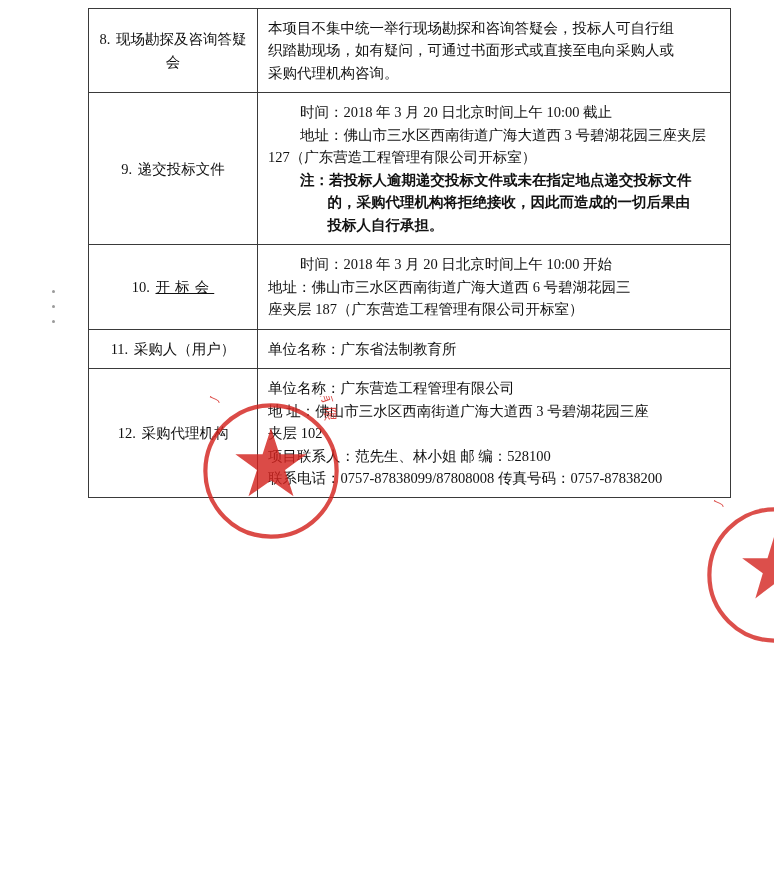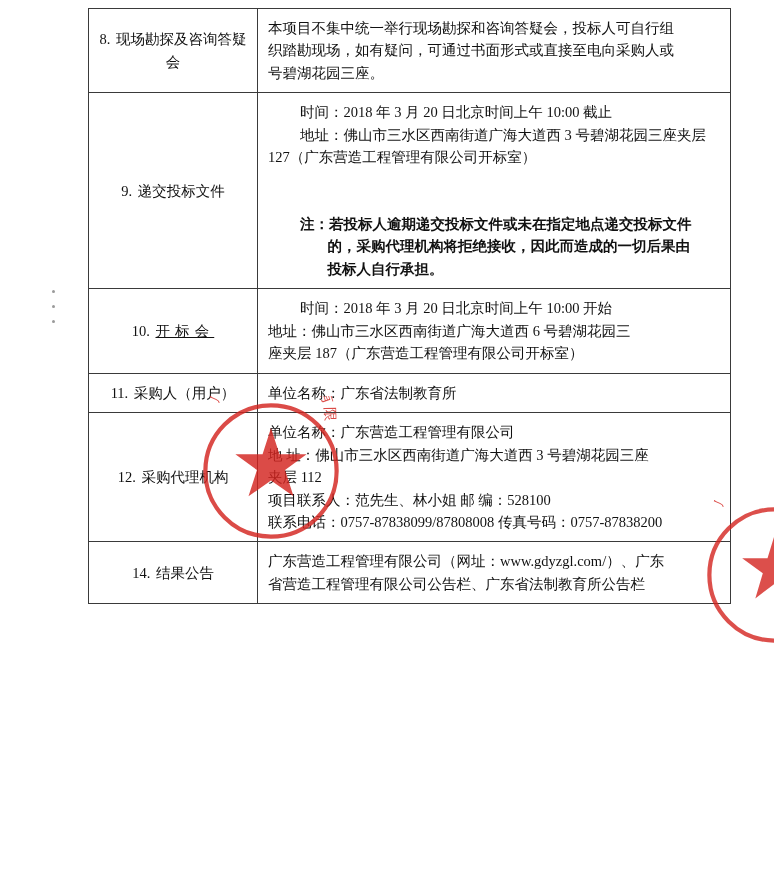--- a/index.html
+++ b/index.html
@@ -46,21 +46,20 @@
     width: 452px;
     text-align: left;
   }
   .num { margin-right: 2px; }
   .center-line { }
   .ml { margin-left: 2.2em; }
   .row-line { display: block; }
   .note-block {
     font-weight: bold;
     display: block;
-    margin-top: 44px;
   }
   .note-block .cont { display: block; text-indent: 1.9em; }
   .spaced-label { letter-spacing: 0.35em; text-decoration: underline; }
   
   .margin-dots {
     position: absolute;
     left: 52px;
     top: 290px;
     width: 4px;
     height: 40px;
@@ -110,21 +109,21 @@
     <tbody>
 
       <tr>
         <td class="idx">
           <span class="num">8.</span>
           <span>现场勘探及咨询答疑会</span>
         </td>
         <td class="body">
           <span class="row-line">本项目不集中统一举行现场勘探和咨询答疑会，投标人可自行组</span>
           <span class="row-line">织踏勘现场，如有疑问，可通过书面形式或直接至电向采购人或</span>
-          <span class="row-line">号碧湖花园三座。</span>
+          <span class="row-line">采购代理机构咨询。</span>
         </td>
       </tr>
 
       <tr>
         <td class="idx">
           <span class="num">9.</span>
           <span>递交投标文件</span>
         </td>
         <td class="body">
           <span class="row-line ml">时间：2018 年 3 月 20 日北京时间上午 10:00 截止</span>
@@ -161,37 +160,27 @@
       </tr>
 
       <tr>
         <td class="idx">
           <span class="num">12.</span>
           <span>采购代理机构</span>
         </td>
         <td class="body">
           <span class="row-line">单位名称：广东营造工程管理有限公司</span>
           <span class="row-line">地    址：佛山市三水区西南街道广海大道西 3 号碧湖花园三座</span>
-          <span class="row-line">夹层 112</span>
+          <span class="row-line">夹层 102</span>
           <span class="row-line">项目联系人：范先生、林小姐            邮    编：528100</span>
           <span class="row-line">联系电话：0757-87838099/87808008  传真号码：0757-87838200</span>
         </td>
       </tr>
 
 
-      <tr>
-        <td class="idx">
-          <span class="num">14.</span>
-          <span>结果公告</span>
-        </td>
-        <td class="body">
-          <span class="row-line">广东营造工程管理有限公司（网址：www.gdyzgl.com/）、广东</span>
-          <span class="row-line">省营造工程管理有限公司公告栏、广东省法制教育所公告栏</span>
-        </td>
-      </tr>
     </tbody>
   </table>
 
   <svg id="seal-main" class="seal" viewBox="0 0 160 160">
     <circle cx="80" cy="80" r="70" fill="none" stroke="#d4241f" stroke-width="4.5"></circle>
     <g fill="#d4241f">
       <polygon points="80,34 89,62 118,62 95,79 104,107 80,90 56,107 65,79 42,62 71,62"></polygon>
     </g>
     <path id="sealArcTop" d="M 80,22 m -58,0 a 58,58 0 0 1 116,0" fill="none"></path>
     <text class="seal-text" font-size="15" fill="#d4241f" letter-spacing="2.5">

